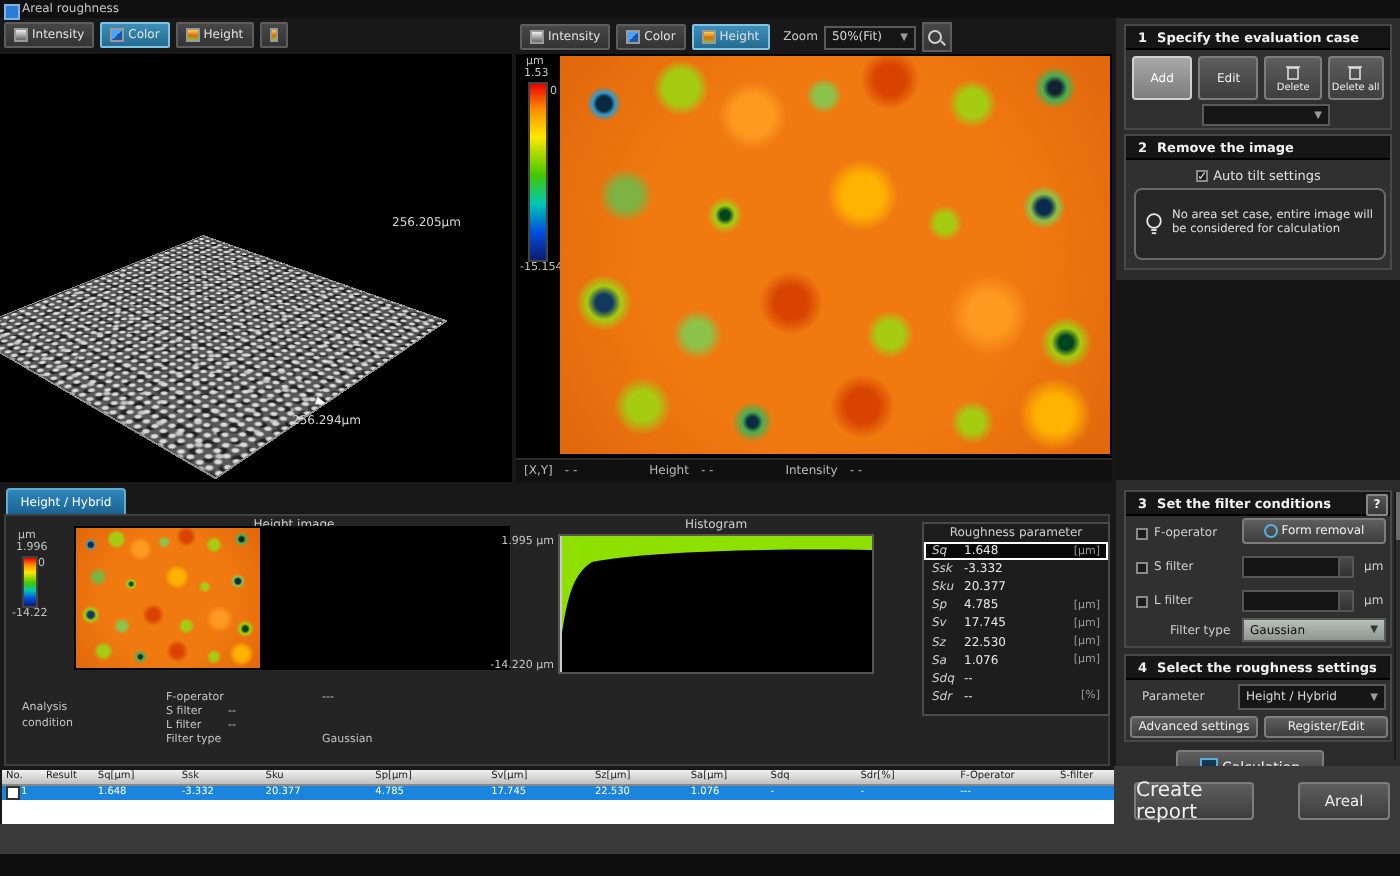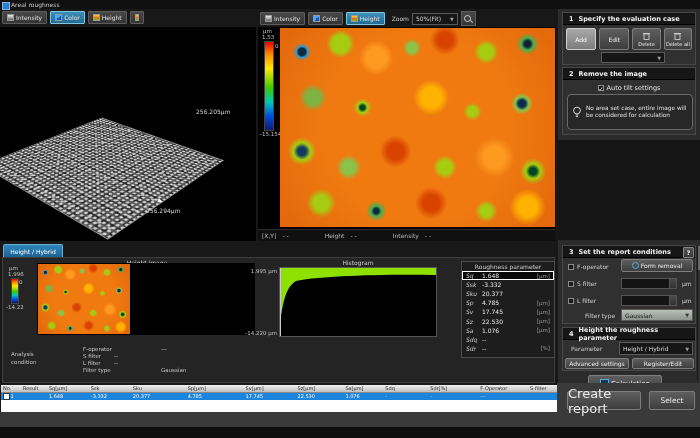--- a/index.html
+++ b/index.html
@@ -370,21 +370,21 @@
       <div style="font-size:5.8px;color:#e0e0e0;line-height:7px;">
         <div>No area set case, entire image will</div>
         <div>be considered for calculation</div>
       </div>
     </div>
   </div>
 
   <div class="abs sec" style="left:562px;top:245px;width:134px;height:79px;">
     <div class="sec-hd" style="justify-content:flex-start;position:relative;">
       <span class="num">3</span>
-      <span>Set the report conditions</span>
+      <span>Set the filter conditions</span>
       <span class="helpbtn" style="position:absolute;right:1px;top:1px;">?</span>
     </div>
     <div style="position:absolute;left:5px;top:17px;display:flex;align-items:center;gap:3px;">
       <span class="cb"></span>
       <span style="font-size:6px;color:#cfcfcf;">F-operator</span>
     </div>
     <div class="btn" style="position:absolute;left:58px;top:13px;width:72px;height:13px;">
       <span class="formic"></span>
       <span>Form removal</span>
     </div>
@@ -403,21 +403,21 @@
     <span style="position:absolute;left:22px;top:66px;font-size:6px;color:#cfcfcf;">Filter type</span>
     <div class="combo" style="position:absolute;left:58px;top:63px;width:72px;height:12px;background:linear-gradient(#b9bfb9,#8f958f);color:#111;">
       <span>Gaussian</span>
       <span class="arr" style="color:#333;">▼</span>
     </div>
   </div>
 
   <div class="abs sec" style="left:562px;top:327px;width:134px;height:44px;">
     <div class="sec-hd">
       <span class="num">4</span>
-      <span>Height the roughness parameter</span>
+      <span>Select the roughness settings</span>
     </div>
     <span style="position:absolute;left:8px;top:17px;font-size:6px;color:#cfcfcf;">Parameter</span>
     <div class="combo" style="position:absolute;left:56px;top:14px;width:74px;height:13px;">
       <span>Height / Hybrid</span>
       <span class="arr">▼</span>
     </div>
     <div class="btn" style="position:absolute;left:2px;top:30px;width:64px;height:11px;">
       <span>Advanced settings</span>
     </div>
     <div class="btn" style="position:absolute;left:69px;top:30px;width:62px;height:11px;">
@@ -428,21 +428,21 @@
   <div class="abs btn" style="left:588px;top:375px;width:74px;height:17px;font-size:7px;">
     <span class="calcic"></span>
     <span>Calculation</span>
   </div>
 
   <div class="abs scroll" style="left:697px;top:246px;width:3px;height:134px;">
     <div class="thumb" style="width:3px;height:24px;"></div>
   </div>
 
   <div class="abs" style="left:557px;top:383px;width:143px;height:44px;background:#3a3a3a;">
-    <div class="btn" style="position:absolute;left:10px;top:8px;width:74px;height:19px;font-size:13px;">
+    <div class="btn" style="position:absolute;left:10px;top:8px;width:60px;height:19px;font-size:10px;">
       <span>Create report</span>
     </div>
     <div class="btn" style="position:absolute;left:92px;top:8px;width:46px;height:19px;font-size:7.5px;">
-      <span>Select</span>
+      <span>Areal</span>
     </div>
   </div>
 
 </div>
 
 </body></html>

